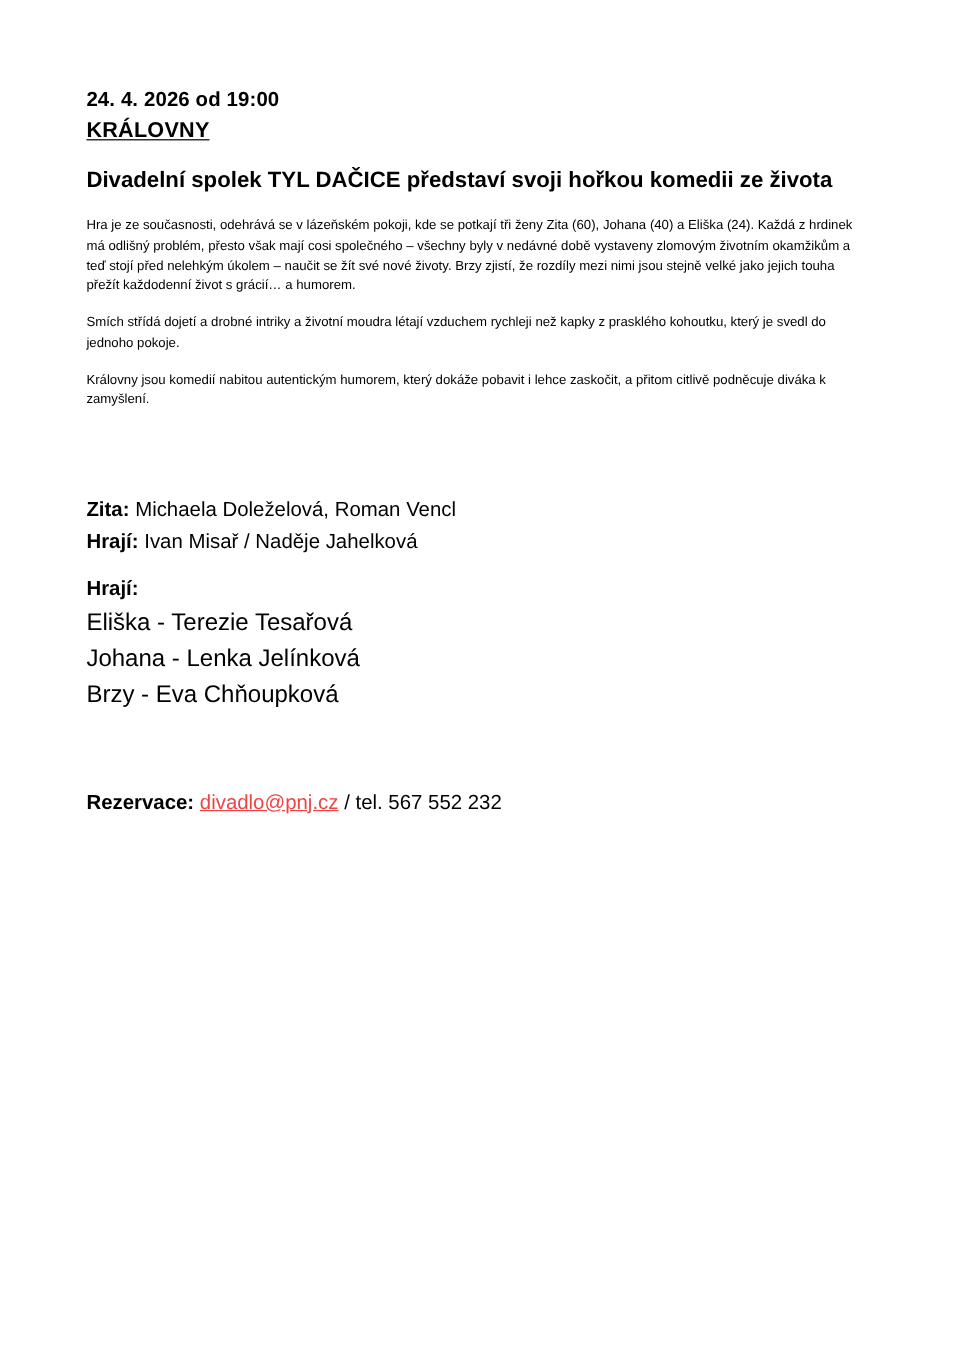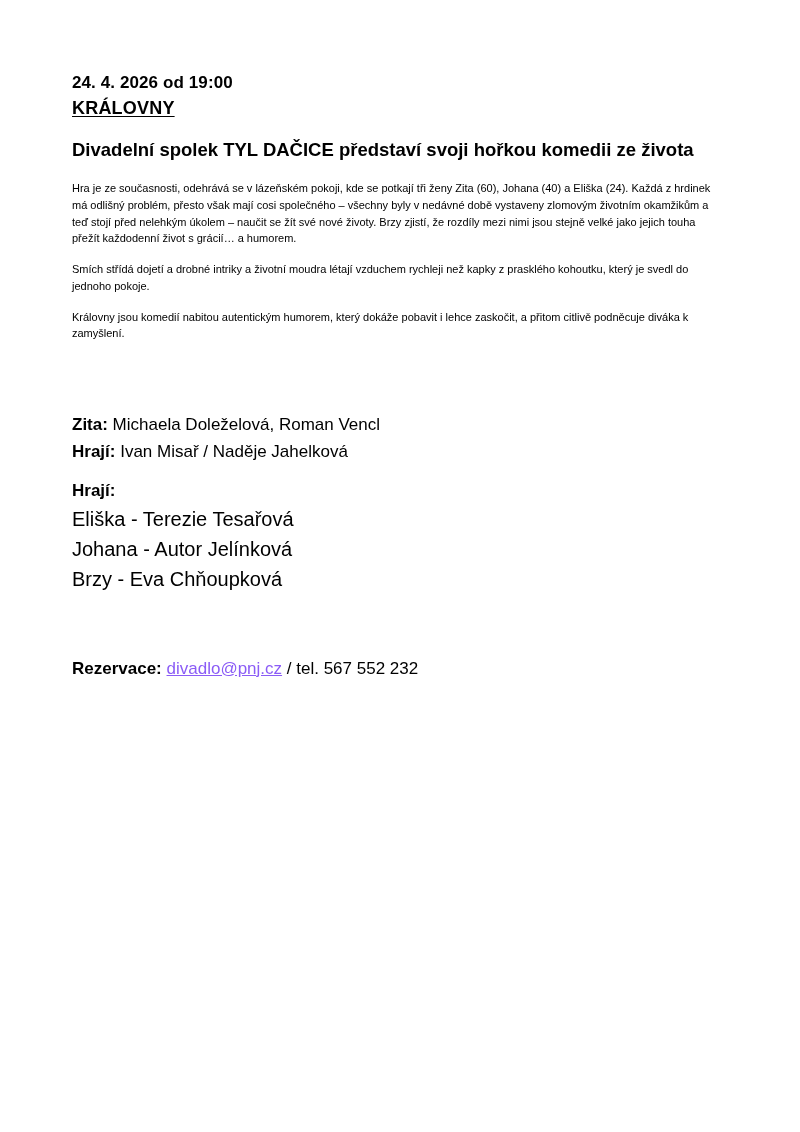--- a/index.html
+++ b/index.html
@@ -83,21 +83,21 @@
     font-size: 17px;
     line-height: 1.5;
     margin: 0 0 14px 0;
   }
   .reserve-row {
     font-size: 17px;
     line-height: 1.5;
     margin: 0;
   }
   a.email-link {
-    color: #8b5cf6;
+    color: #ef4444;
     text-decoration: underline;
   }
 </style>
 </head>
 <body>
 
 <div class="page">
 
   <div class="date-line">24. 4. 2026 od 19:00</div>
 
@@ -115,21 +115,21 @@
     <div class="row">
       <span class="lbl">Zita:</span><span> Michaela Doleželová, Roman Vencl</span>
     </div>
     <div class="row">
       <span class="lbl">Hrají:</span><span> Ivan Misař / Naděje Jahelková</span>
     </div>
   </div>
 
   <div class="cast-heading">Hrají:</div>
   <div class="cast-row">Eliška - Terezie Tesařová</div>
-  <div class="cast-row">Johana - Autor Jelínková</div>
+  <div class="cast-row">Johana - Lenka Jelínková</div>
   <div class="cast-row">Brzy - Eva Chňoupková</div>
 
   <div class="gap-block-2"></div>
 
 
   <div class="reserve-row">
     <span class="lbl">Rezervace:</span><span>&nbsp;</span><a class="email-link" href="#">divadlo@pnj.cz</a><span> / tel. 567 552 232</span>
   </div>
 
 </div>

